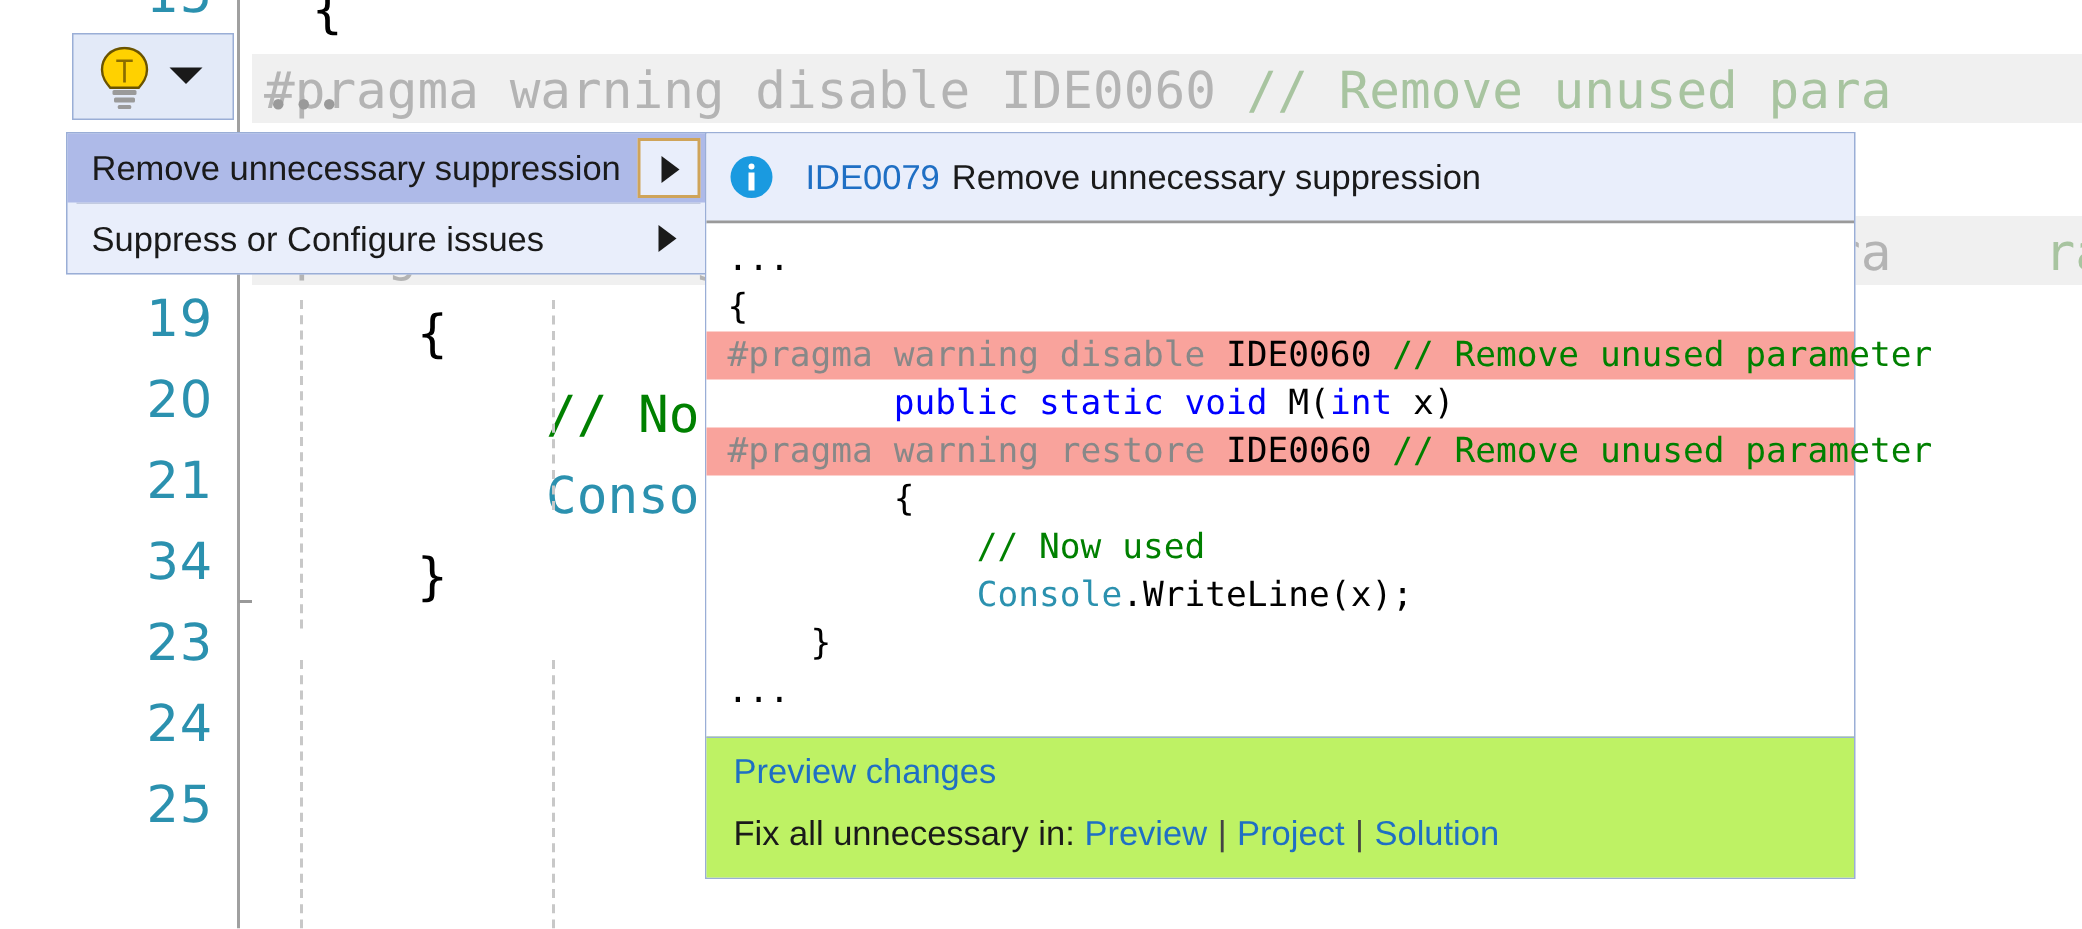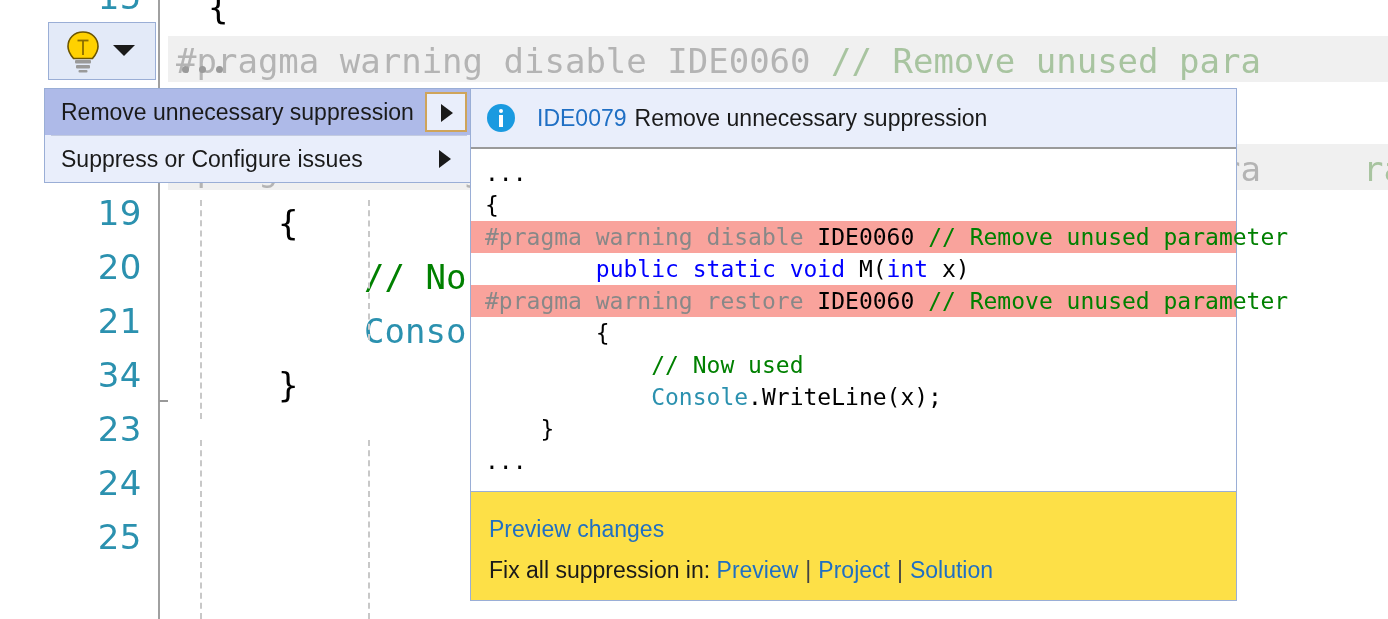--- a/index.html
+++ b/index.html
@@ -219,23 +219,23 @@
   }
   .tip-code-line {
     padding-left: 14px;
     height: 32px;
   }
   .tip-code-line.removed {
     background: #f9a39c;
   }
 
   .tip-footer {
-    background: #fde047;
+    background: #bef264;
     border-top: 1px solid #9aaed6;
-    padding: 24px 0 16px 18px;
+    padding: 9px 0 16px 18px;
   }
   .tip-link {
     color: #1f6fc4;
     font-size: 23px;
     font-family: "Liberation Sans", sans-serif;
     cursor: pointer;
   }
   .tip-footer-row2 {
     margin-top: 14px;
     font-size: 23px;
@@ -300,19 +300,19 @@
       <span class="tip-title">Remove unnecessary suppression</span>
     </div>
 
     <div class="tip-body" id="tip-body"><div class="tip-code-line"><span style="color: rgb(0, 0, 0);">...</span></div><div class="tip-code-line"><span style="color: rgb(0, 0, 0);">{</span></div><div class="tip-code-line removed"><span style="color: rgb(136, 136, 136);">#pragma warning disable </span><span style="color: rgb(0, 0, 0);">IDE0060 </span><span style="color: rgb(0, 128, 0);">// Remove unused parameter</span></div><div class="tip-code-line"><span style="color: rgb(0, 0, 0);">        </span><span style="color: rgb(0, 0, 255);">public static void </span><span style="color: rgb(0, 0, 0);">M(</span><span style="color: rgb(0, 0, 255);">int</span><span style="color: rgb(0, 0, 0);"> x)</span></div><div class="tip-code-line removed"><span style="color: rgb(136, 136, 136);">#pragma warning restore </span><span style="color: rgb(0, 0, 0);">IDE0060 </span><span style="color: rgb(0, 128, 0);">// Remove unused parameter</span></div><div class="tip-code-line"><span style="color: rgb(0, 0, 0);">        {</span></div><div class="tip-code-line"><span style="color: rgb(0, 0, 0);">            </span><span style="color: rgb(0, 128, 0);">// Now used</span></div><div class="tip-code-line"><span style="color: rgb(0, 0, 0);">            </span><span style="color: rgb(43, 145, 175);">Console</span><span style="color: rgb(0, 0, 0);">.WriteLine(x);</span></div><div class="tip-code-line"><span style="color: rgb(0, 0, 0);">    }</span></div><div class="tip-code-line"><span style="color: rgb(0, 0, 0);">...</span></div></div>
 
     <div class="tip-footer">
       <div>
         <span class="tip-link">Preview changes</span>
       </div>
       <div class="tip-footer-row2">
-        <span>Fix all suppression in:</span>
+        <span>Fix all unnecessary in:</span>
         <span id="fix-all-scopes"> <span class="tip-link">Preview</span><span class="sep-pipe">|</span><span class="tip-link">Project</span><span class="sep-pipe">|</span><span class="tip-link">Solution</span></span>
       </div>
     </div>
   </div>
 
 </div>
 
 </body></html>

